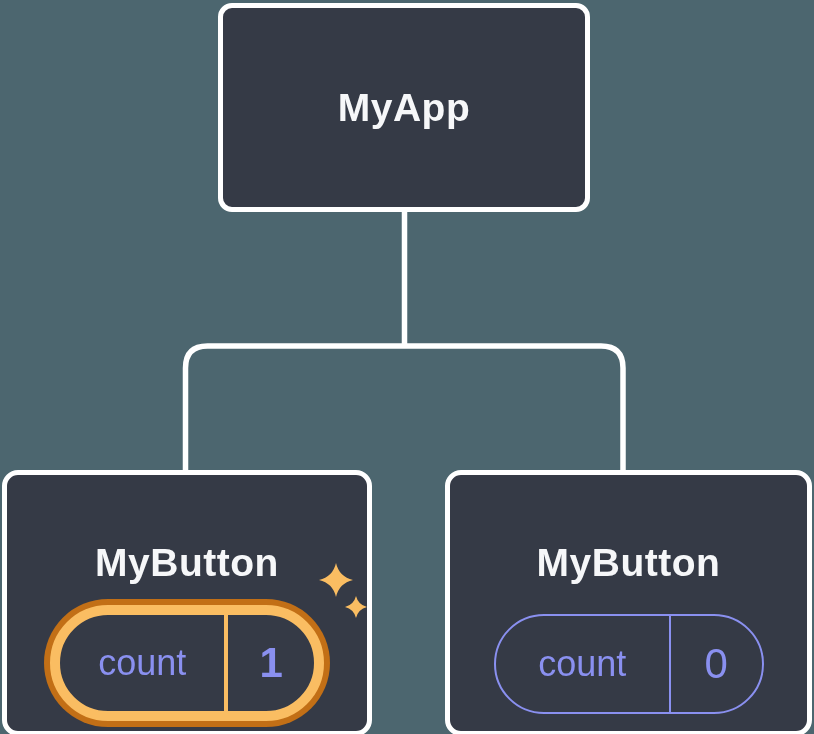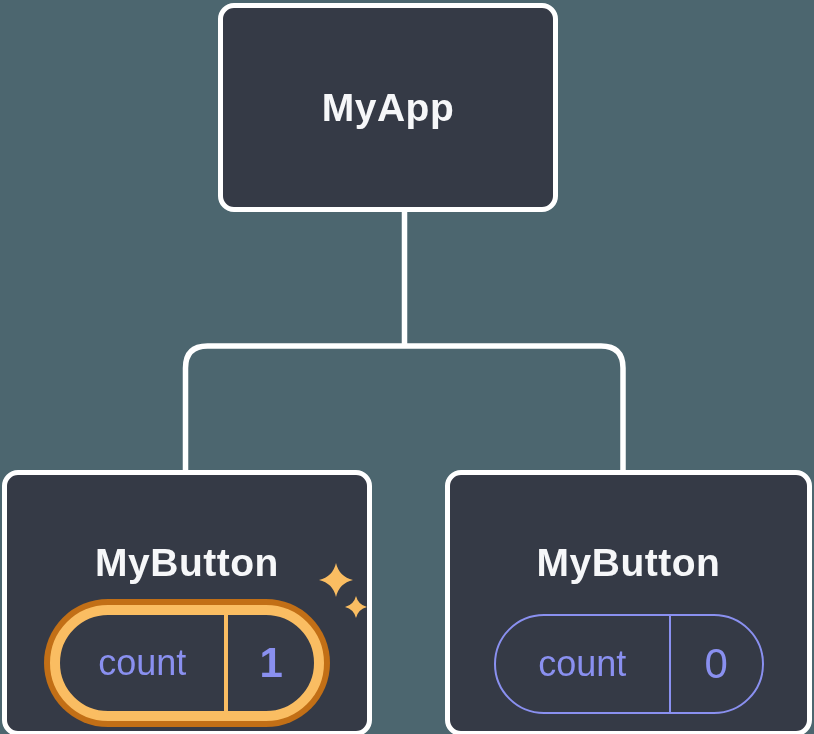--- a/index.html
+++ b/index.html
@@ -37,24 +37,25 @@
   }
   .node {
     position: absolute;
     background: var(--node-fill);
     border: 5px solid var(--node-border);
     border-radius: 16px;
     color: var(--title-text);
   }
   .node-root {
     left: 218px; top: 3px;
-    width: 340px; height: 209px;
+    width: 372px; height: 209px;
     display: flex;
     align-items: center;
     justify-content: center;
+    border-radius: 14px;
   }
   .node-child {
     top: 470px;
     height: 266px;
     display: flex;
     flex-direction: column;
     align-items: center;
   }
   .node-child-left  { left: 2px;   width: 370px; }
   .node-child-right { left: 445px; width: 367px; }

